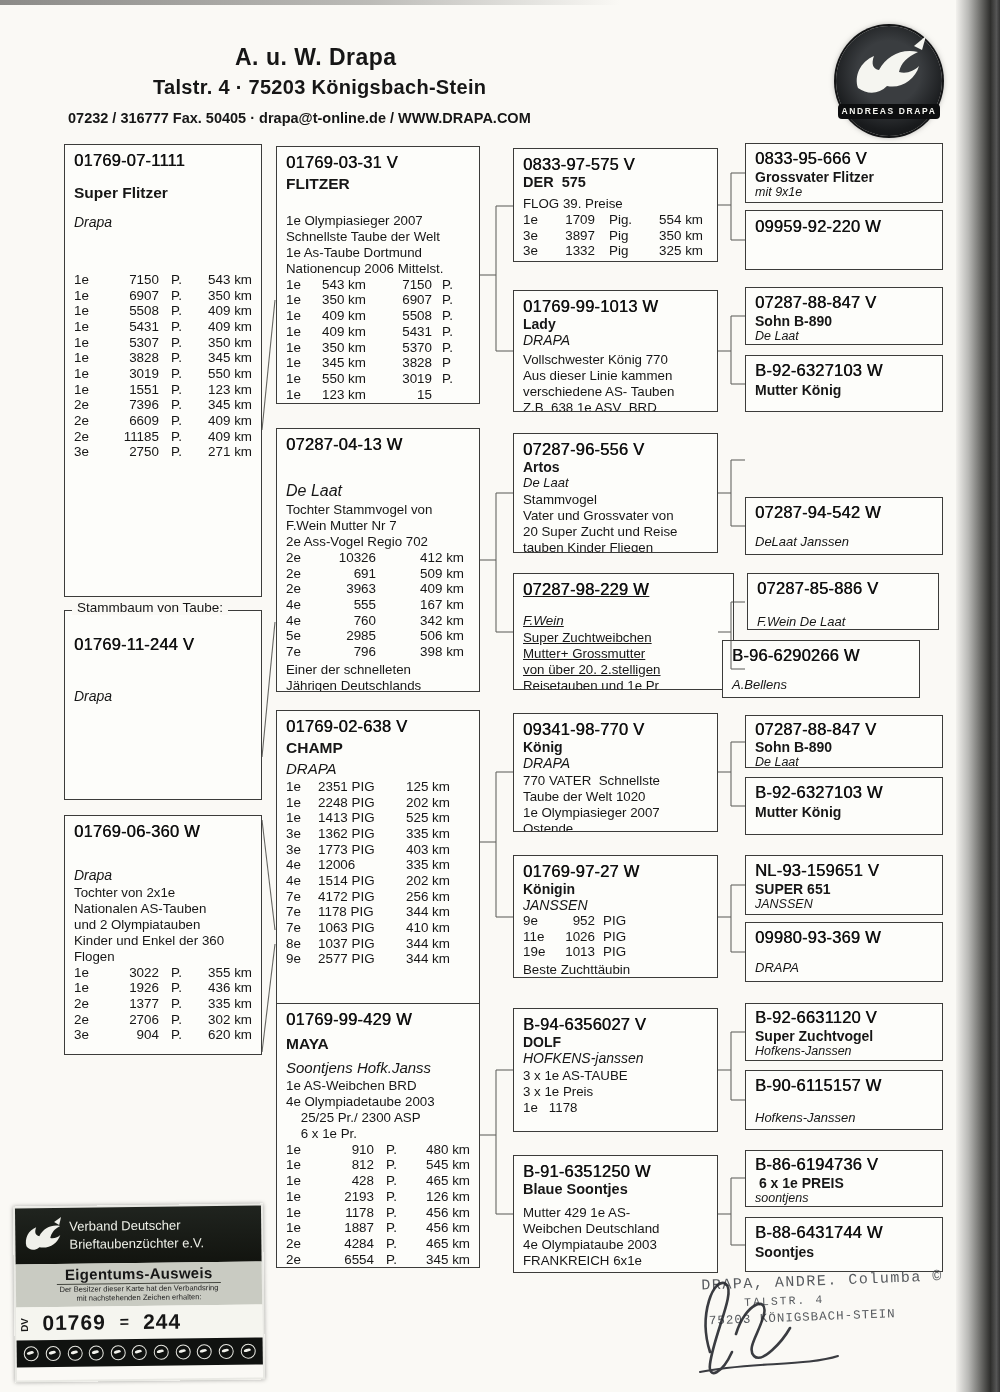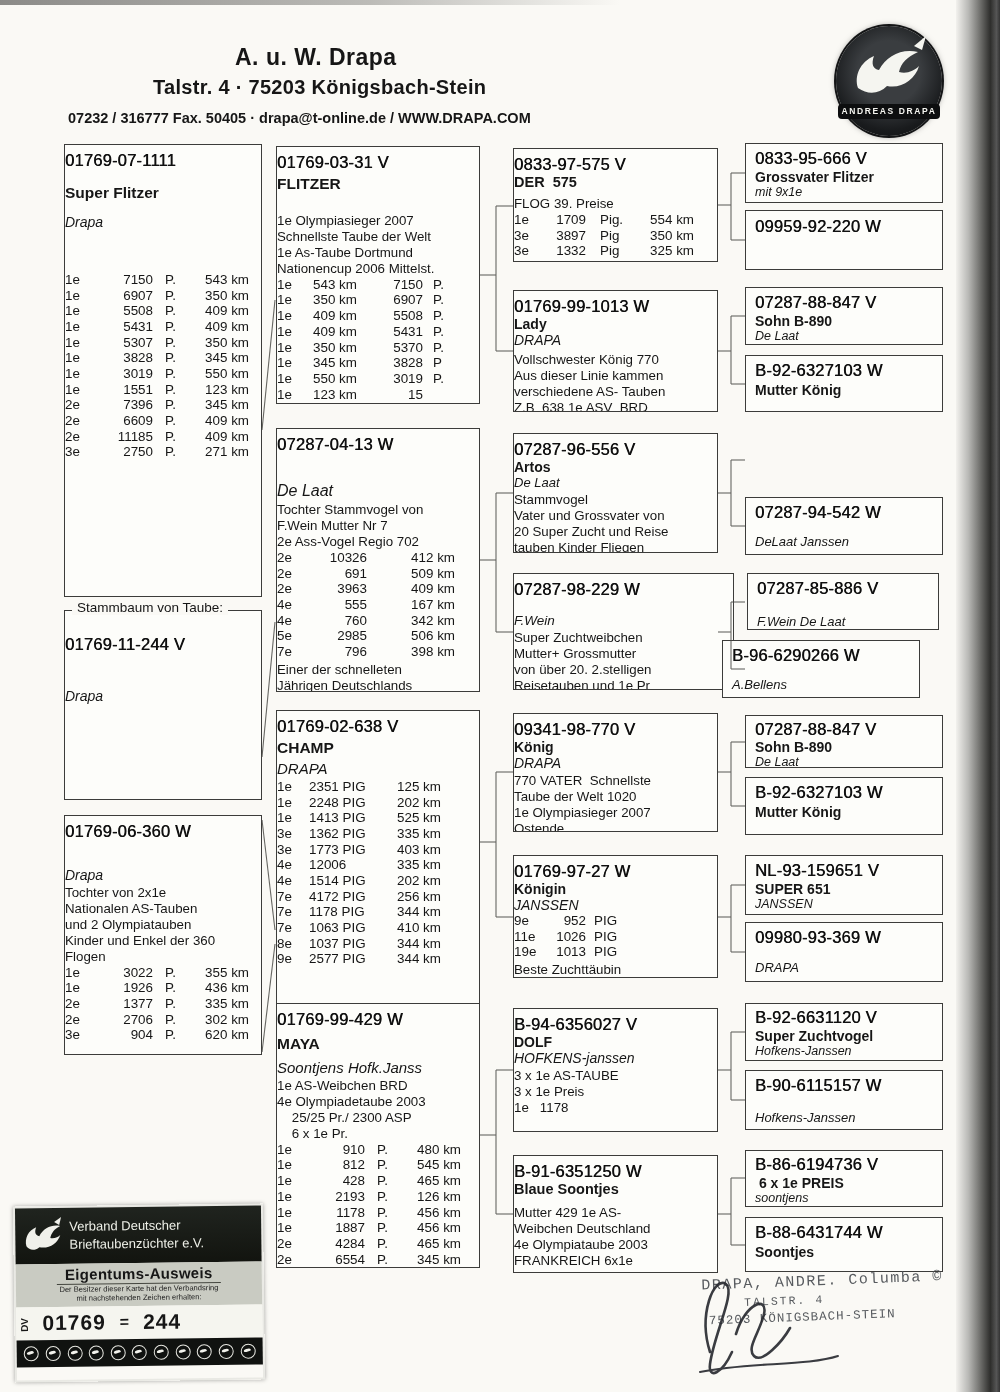--- a/index.html
+++ b/index.html
@@ -15,21 +15,21 @@
   .h-contact{position:absolute;left:68px;top:110px;font-size:14.5px;font-weight:bold;}
   
   .badge{position:absolute;left:836px;top:26px;width:106px;height:110px;}
   .badge .disc{position:absolute;inset:0;border-radius:50%;
     background:radial-gradient(circle at 50% 42%,#3a3d40 0 38%,#191b1d 70%,#0b0c0d);
     box-shadow:0 0 0 2px #141516, 0 0 6px rgba(0,0,0,.5);}
   .badge svg{position:absolute;left:8px;top:6px;}
   .badge .band{position:absolute;left:2px;right:2px;bottom:17px;height:15px;background:#0d0e0f;
     color:#f4f4ef;font-size:8.5px;font-weight:bold;letter-spacing:1.6px;text-align:center;line-height:15px;border-radius:4px;}
   
-  .pbox{position:absolute;border:1px solid #3c3c3a;background:#fdfdfa;padding:6px 0;overflow:hidden;box-sizing:border-box;}
+  .pbox{position:absolute;border:1px solid #3c3c3a;background:#fdfdfa;padding:6px 9px;overflow:hidden;box-sizing:border-box;}
   .ring{font-size:16.5px;color:#101010;text-shadow:.45px 0 0 #101010;letter-spacing:.2px;white-space:pre;}
   .pname{font-size:15.5px;font-weight:bold;margin-top:3px;white-space:pre;}
   .strain{font-size:14px;font-style:italic;margin-top:3px;white-space:pre;}
   .nline{font-size:13.3px;line-height:1.2;white-space:pre;}
   .notes{margin-top:2px;}
   .rrow{display:flex;font-size:13.4px;line-height:1.17;white-space:pre;}
   .rcell{display:inline-block;}
   
   .res-col1 .rcell:nth-child(1){width:32px;}
   .res-col1 .rcell:nth-child(2){width:56px;text-align:right;}
@@ -318,21 +318,21 @@
     <div class="pname" style="margin-top:0;font-size:14px;">Artos</div>
     <div class="strain" style="margin-top:0;font-size:13px;">De Laat</div>
     <div class="notes">
         <div class="nline">Stammvogel</div>
         <div class="nline">Vater und Grossvater von</div>
         <div class="nline">20 Super Zucht und Reise</div>
         <div class="nline">tauben Kinder Fliegen</div>
       </div>
   </div>
 
-  <div class="pbox" style="left:513px;top:573px;width:221px;height:117px;">
+  <div class="pbox" style="left:513px;top:573px;width:221px;height:117px;text-decoration:underline;">
     <div class="ring">07287-98-229 W</div>
     <div class="strain" style="margin-top:14px;font-size:13.5px;">F.Wein</div>
     <div class="notes">
         <div class="nline">Super Zuchtweibchen</div>
         <div class="nline">Mutter+ Grossmutter</div>
         <div class="nline">von über 20. 2.stelligen</div>
         <div class="nline">Reisetauben und 1e Pr</div>
       </div>
   </div>
 

